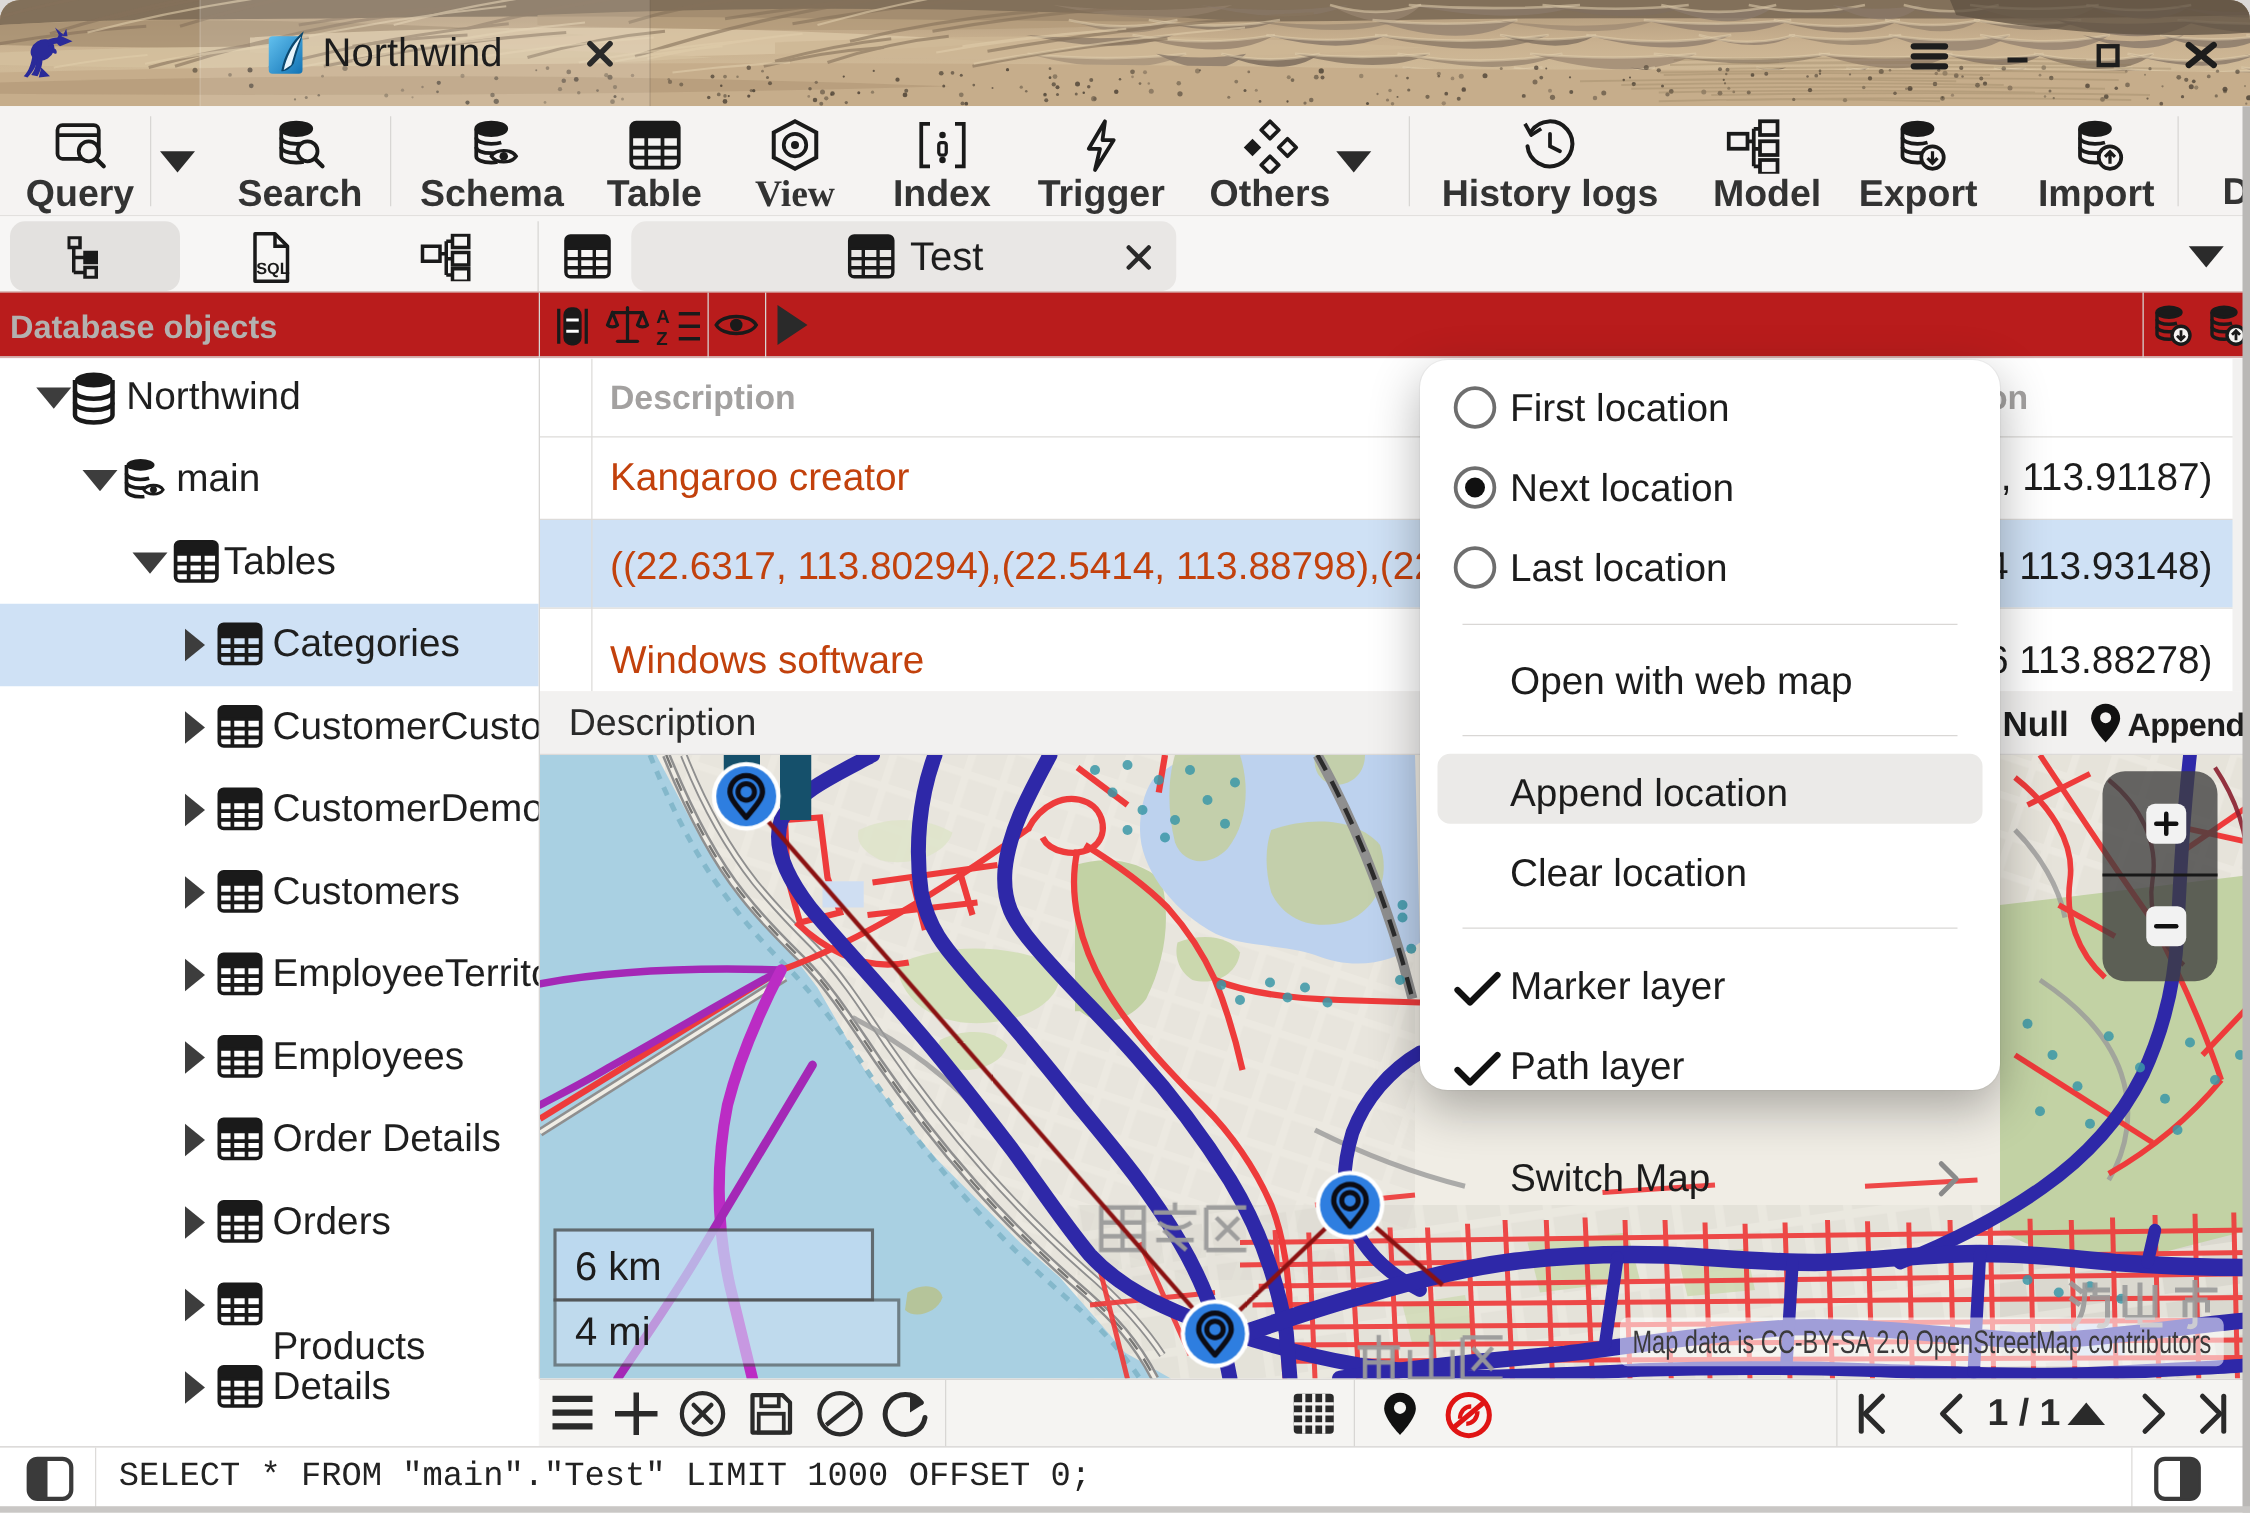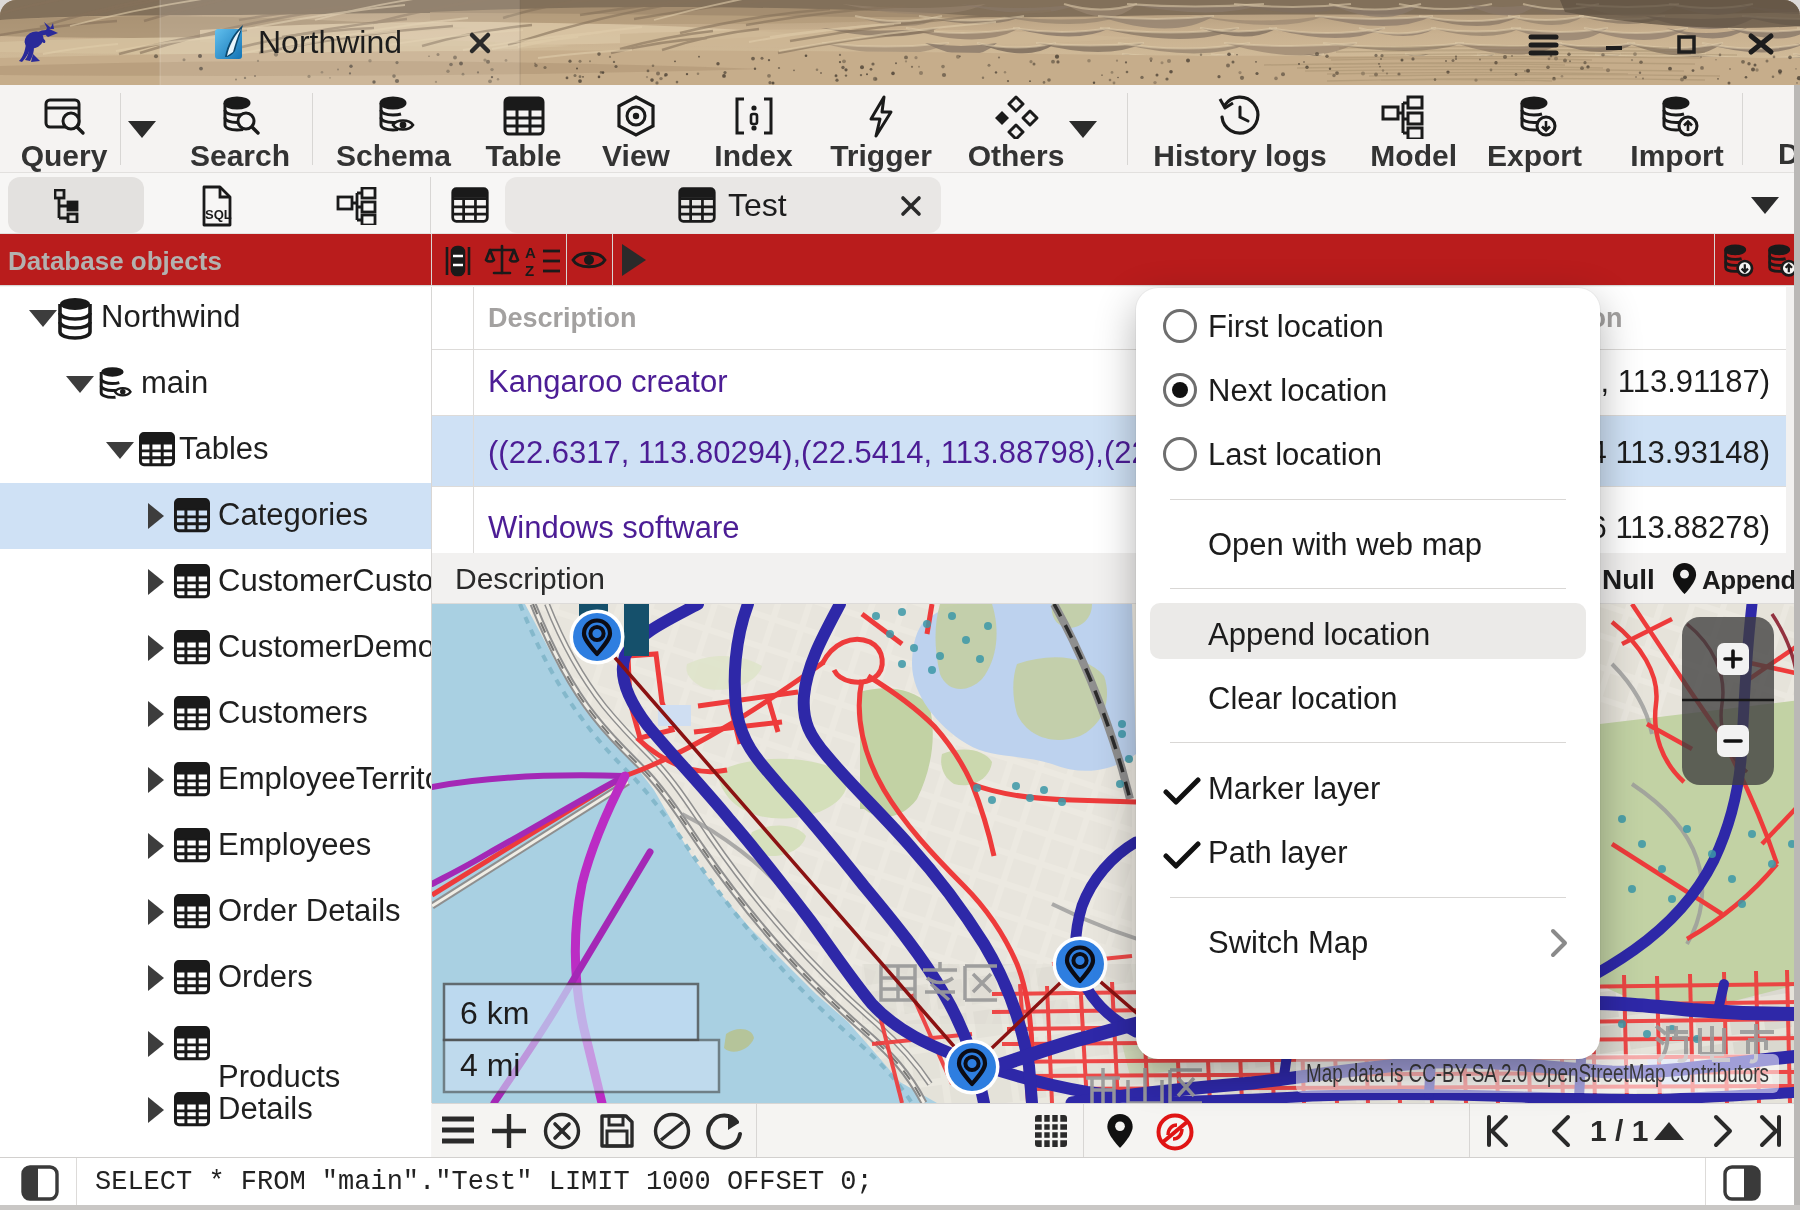--- a/index.html
+++ b/index.html
@@ -20,31 +20,31 @@
   #row2{left:0;top:173px;width:1800px;height:60px;background:#f7f6f5;}
   #row3{left:0;top:233px;width:1800px;height:53px;background:#b91c1c;border-bottom:1px solid #d8d6d4;border-top:1px solid #e4e2e0;}
   
   #sidebar{left:0;top:287px;width:431px;height:870px;background:#ffffff;overflow:hidden;}
   #sidebar .row{position:absolute;left:0;width:431px;height:66px;white-space:nowrap;}
   #sidebar .row .txt{position:absolute;font-size:31px;color:#1f1f1f;top:14px;}
   .tri-d{position:absolute;width:0;height:0;border-left:14px solid transparent;border-right:14px solid transparent;border-top:17px solid #3d3d3d;}
   .tri-r{position:absolute;width:0;height:0;border-top:13px solid transparent;border-bottom:13px solid transparent;border-left:16px solid #3d3d3d;}
   
   #grid{left:432px;top:287px;width:1368px;height:266px;background:#fff;}
-  .cellL{position:absolute;left:56px;font-size:31px;color:#4c1d95;}
+  .cellL{position:absolute;left:56px;font-size:31px;color:#c2410c;}
   .cellR{position:absolute;right:30px;font-size:31px;color:#1c1c1c;text-align:right;}
   .hline{position:absolute;left:0;width:1368px;height:1px;background:#dddbd9;}
   
   #descbar{left:432px;top:553px;width:1368px;height:51px;background:#f2f1f0;border-bottom:1px solid #dddbd9;}
   #maparea{left:432px;top:604px;width:1368px;height:499px;overflow:hidden;background:#f1eee6;}
   #btoolbar{left:432px;top:1103px;width:1368px;height:54px;background:#f5f4f2;border-top:1px solid #d8d6d4;}
   #statusbar{left:0;top:1157px;width:1800px;height:48px;background:#ffffff;border-top:1px solid #d2d0ce;}
   #winbottom{left:0;top:1205px;width:1800px;height:5px;background:#c9c7c5;}
   
-  #menu{left:1136px;top:288px;width:464px;height:771px;background:#fff;border-radius:22px;
+  #menu{left:1136px;top:288px;width:464px;height:584px;background:#fff;border-radius:22px;
         box-shadow:0 14px 40px rgba(0,0,0,0.30), 0 0 0 1px rgba(0,0,0,0.04);}
   .mi{position:absolute;left:72px;font-size:31px;color:#1c1c1c;}
   .msep{position:absolute;left:34px;width:396px;height:1px;background:#d9d7d5;}
   .radio{position:absolute;left:27px;width:34px;height:34px;border:3px solid #6e6e6e;border-radius:50%;background:#fff;}
 </style>
 </head>
 <body>
 <div id="win">
   <svg width="0" height="0" style="position:absolute">
     <defs>
@@ -588,21 +588,21 @@
 
     <div class="tbtn" style="left:471px;width:105px;">
       <svg width="46" height="44" viewBox="0 0 46 44">
         <rect x="4" y="3" width="38" height="36" rx="4" fill="none" stroke="#1a1a1a" stroke-width="3"></rect>
         <path d="M4,14 L42,14 M4,23 L42,23 M4,31 L42,31 M16,14 L16,39 M29,14 L29,39" stroke="#1a1a1a" stroke-width="3"></path>
         <path d="M4,7 C4,5 6,3 8,3 L38,3 C40,3 42,5 42,7 L42,13 L4,13 Z" fill="#1a1a1a"></path>
       </svg>
       <div class="lbl">Table</div>
     </div>
 
-    <div class="tbtn" style="left:576px;width:120px;">
+    <div class="tbtn" style="left:576px;width:120px;font-family:Liberation Serif, serif;">
       <svg width="46" height="44" viewBox="0 0 46 44">
         <path d="M23,2 L40,11 L40,31 L23,40 L6,31 L6,11 Z" fill="none" stroke="#1a1a1a" stroke-width="3.2"></path>
         <circle cx="23" cy="21" r="9" fill="none" stroke="#1a1a1a" stroke-width="3"></circle>
         <circle cx="23" cy="21" r="3.2" fill="#1a1a1a"></circle>
       </svg>
       <div class="lbl">View</div>
     </div>
 
     <div class="tbtn" style="left:696px;width:115px;">
       <svg width="46" height="44" viewBox="0 0 46 44">

